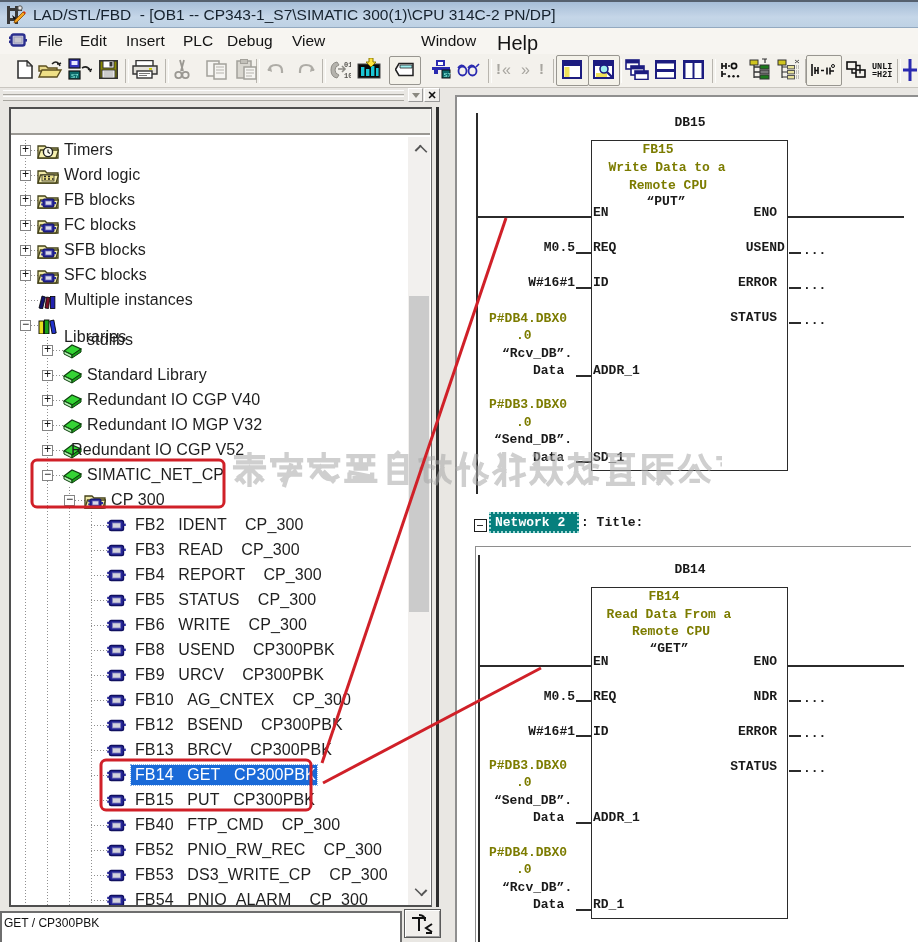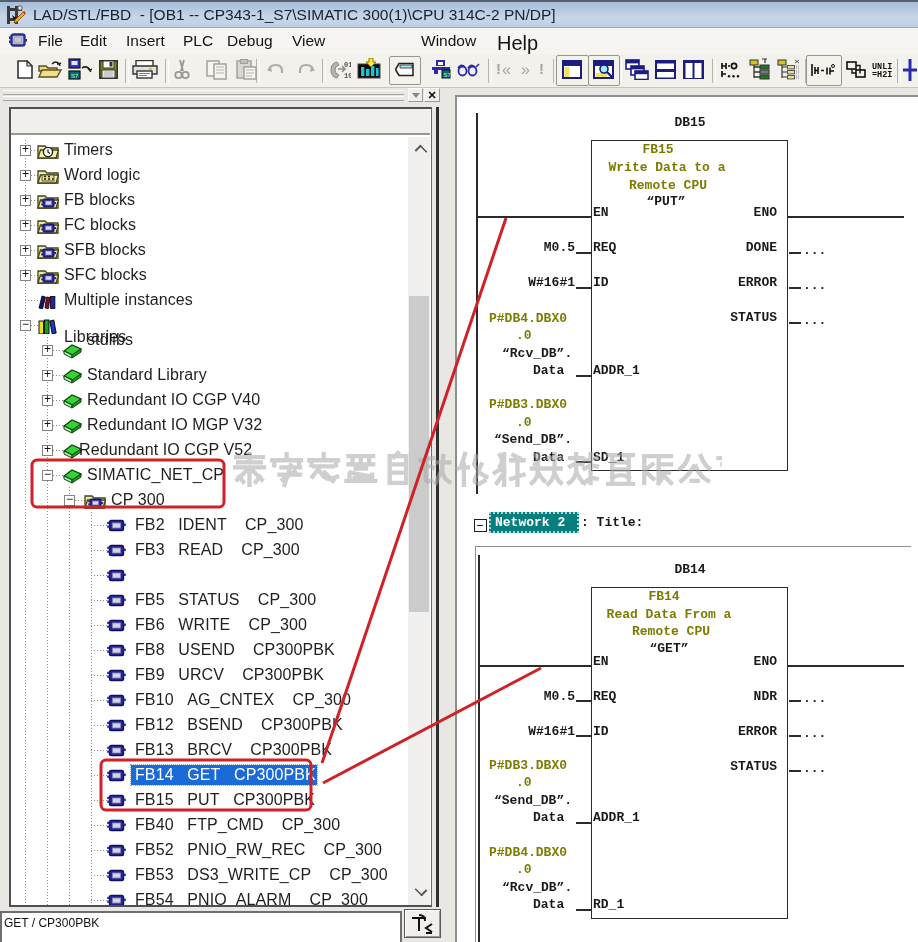--- a/index.html
+++ b/index.html
@@ -355,21 +355,21 @@
       <path d="M10 13 l9 -6 l0 3 l-9 6 z" fill="#18a018" stroke="#0c400c" stroke-width="1"></path>
     </svg>
 <div class="ab trtx" style="left:76px;top:278px;line-height:20px;">Redundant IO MGP V32</div>
 <div class="ab" style="left:36px;top:313px;width:17px;height:1px;background-image:repeating-linear-gradient(90deg,#909090 0 1px,transparent 1px 3px);"></div>
 <div class="ebox" style="left:31px;top:308px;">+</div>
 <svg class="ab" style="left:51px;top:305px" width="22" height="17" viewBox="0 0 22 17">
       <path d="M2 9 l8 -6 l9 4 l-8 6 z" fill="#35d435" stroke="#0c400c" stroke-width="1.2"></path>
       <path d="M2 9 l8 4 l0 3 l-8 -4 z" fill="#b8f0b8" stroke="#0c400c" stroke-width="1"></path>
       <path d="M10 13 l9 -6 l0 3 l-9 6 z" fill="#18a018" stroke="#0c400c" stroke-width="1"></path>
     </svg>
-<div class="ab trtx" style="left:68px;top:303px;line-height:20px;">Redundant IO CGP V52</div>
+<div class="ab trtx" style="left:60px;top:303px;line-height:20px;">Redundant IO CGP V52</div>
 <div class="ab" style="left:36px;top:338px;width:17px;height:1px;background-image:repeating-linear-gradient(90deg,#909090 0 1px,transparent 1px 3px);"></div>
 <div class="ebox" style="left:31px;top:333px;">−</div>
 <svg class="ab" style="left:51px;top:330px" width="22" height="17" viewBox="0 0 22 17">
       <path d="M2 9 l8 -6 l9 4 l-8 6 z" fill="#35d435" stroke="#0c400c" stroke-width="1.2"></path>
       <path d="M2 9 l8 4 l0 3 l-8 -4 z" fill="#b8f0b8" stroke="#0c400c" stroke-width="1"></path>
       <path d="M10 13 l9 -6 l0 3 l-9 6 z" fill="#18a018" stroke="#0c400c" stroke-width="1"></path>
     </svg>
 <div class="ab trtx" style="left:76px;top:328px;line-height:20px;">SIMATIC_NET_CP</div>
 <div class="ab" style="left:58px;top:363px;width:17px;height:1px;background-image:repeating-linear-gradient(90deg,#909090 0 1px,transparent 1px 3px);"></div>
 <div class="ebox" style="left:53px;top:358px;">−</div>
@@ -402,20 +402,21 @@
     </svg>
 <div class="ab trtx" style="left:124px;top:403px;line-height:20px;">FB3&nbsp;&nbsp;&nbsp;READ&nbsp;&nbsp;&nbsp;&nbsp;CP_300</div>
 <div class="ab" style="left:80px;top:438px;width:17px;height:1px;background-image:repeating-linear-gradient(90deg,#909090 0 1px,transparent 1px 3px);"></div>
 <svg class="ab" style="left:95px;top:430px" width="22" height="17" viewBox="0 0 22 17">
       <rect x="3.5" y="3.5" width="14" height="10" rx="1.8" fill="#28289a" stroke="#101060" stroke-width="1.4"></rect>
       <rect x="6.5" y="6" width="8" height="5" fill="#d4d4de" stroke="#8080bb" stroke-width="0.8"></rect>
       <rect x="1.2" y="4.8" width="2.4" height="2.2" fill="#28289a"></rect>
       <rect x="1.2" y="8.6" width="2.4" height="2.2" fill="#28289a"></rect>
       <rect x="17.4" y="6.6" width="2.4" height="2.4" fill="#28289a"></rect>
     </svg>
+<div class="ab trtx" style="left:124px;top:428px;line-height:20px;">FB4&nbsp;&nbsp;&nbsp;REPORT&nbsp;&nbsp;&nbsp;&nbsp;CP_300</div>
 <div class="ab" style="left:80px;top:463px;width:17px;height:1px;background-image:repeating-linear-gradient(90deg,#909090 0 1px,transparent 1px 3px);"></div>
 <svg class="ab" style="left:95px;top:455px" width="22" height="17" viewBox="0 0 22 17">
       <rect x="3.5" y="3.5" width="14" height="10" rx="1.8" fill="#28289a" stroke="#101060" stroke-width="1.4"></rect>
       <rect x="6.5" y="6" width="8" height="5" fill="#d4d4de" stroke="#8080bb" stroke-width="0.8"></rect>
       <rect x="1.2" y="4.8" width="2.4" height="2.2" fill="#28289a"></rect>
       <rect x="1.2" y="8.6" width="2.4" height="2.2" fill="#28289a"></rect>
       <rect x="17.4" y="6.6" width="2.4" height="2.4" fill="#28289a"></rect>
     </svg>
 <div class="ab trtx" style="left:124px;top:453px;line-height:20px;">FB5&nbsp;&nbsp;&nbsp;STATUS&nbsp;&nbsp;&nbsp;&nbsp;CP_300</div>
 <div class="ab" style="left:80px;top:488px;width:17px;height:1px;background-image:repeating-linear-gradient(90deg,#909090 0 1px,transparent 1px 3px);"></div>
@@ -544,21 +545,21 @@
 <div class="ab" style="left:591px;top:140px;width:197px;height:331px;border:1.5px solid #2b2b2b;box-sizing:border-box;"></div>
 <div class="wire" style="left:476px;top:216px;width:115px;"></div>
 <div class="wire" style="left:788px;top:216px;width:116px;"></div>
 <div class="ab m " style="left:674.4px;top:116px;">DB15</div>
 <div class="ab m ol" style="left:642.4px;top:143px;">FB15</div>
 <div class="ab m ol" style="left:608.5px;top:161px;">Write Data to a</div>
 <div class="ab m ol" style="left:629.0px;top:178.5px;">Remote CPU</div>
 <div class="ab m " style="left:646.5px;top:195px;">“PUT”</div>
 <div class="ab m " style="left:593px;top:205.5px;">EN</div>
 <div class="ab m " style="left:753.6px;top:205.5px;">ENO</div>
-<div class="ab m " style="left:745.8px;top:241.0px;">DONE</div>
+<div class="ab m " style="left:745.8px;top:241.0px;">USEND</div>
 <div class="wire" style="left:789px;top:251.5px;width:12px;"></div>
 <div class="ab m" style="left:803px;top:243.5px;">...</div>
 <div class="ab m " style="left:738.0px;top:276.0px;">ERROR</div>
 <div class="wire" style="left:789px;top:286.5px;width:12px;"></div>
 <div class="ab m" style="left:803px;top:278.5px;">...</div>
 <div class="ab m " style="left:730.2px;top:311.0px;">STATUS</div>
 <div class="wire" style="left:789px;top:321.5px;width:12px;"></div>
 <div class="ab m" style="left:803px;top:313.5px;">...</div>
 <div class="ab m " style="left:593px;top:241.0px;">REQ</div>
 <div class="wire" style="left:576px;top:251.5px;width:15px;"></div>

